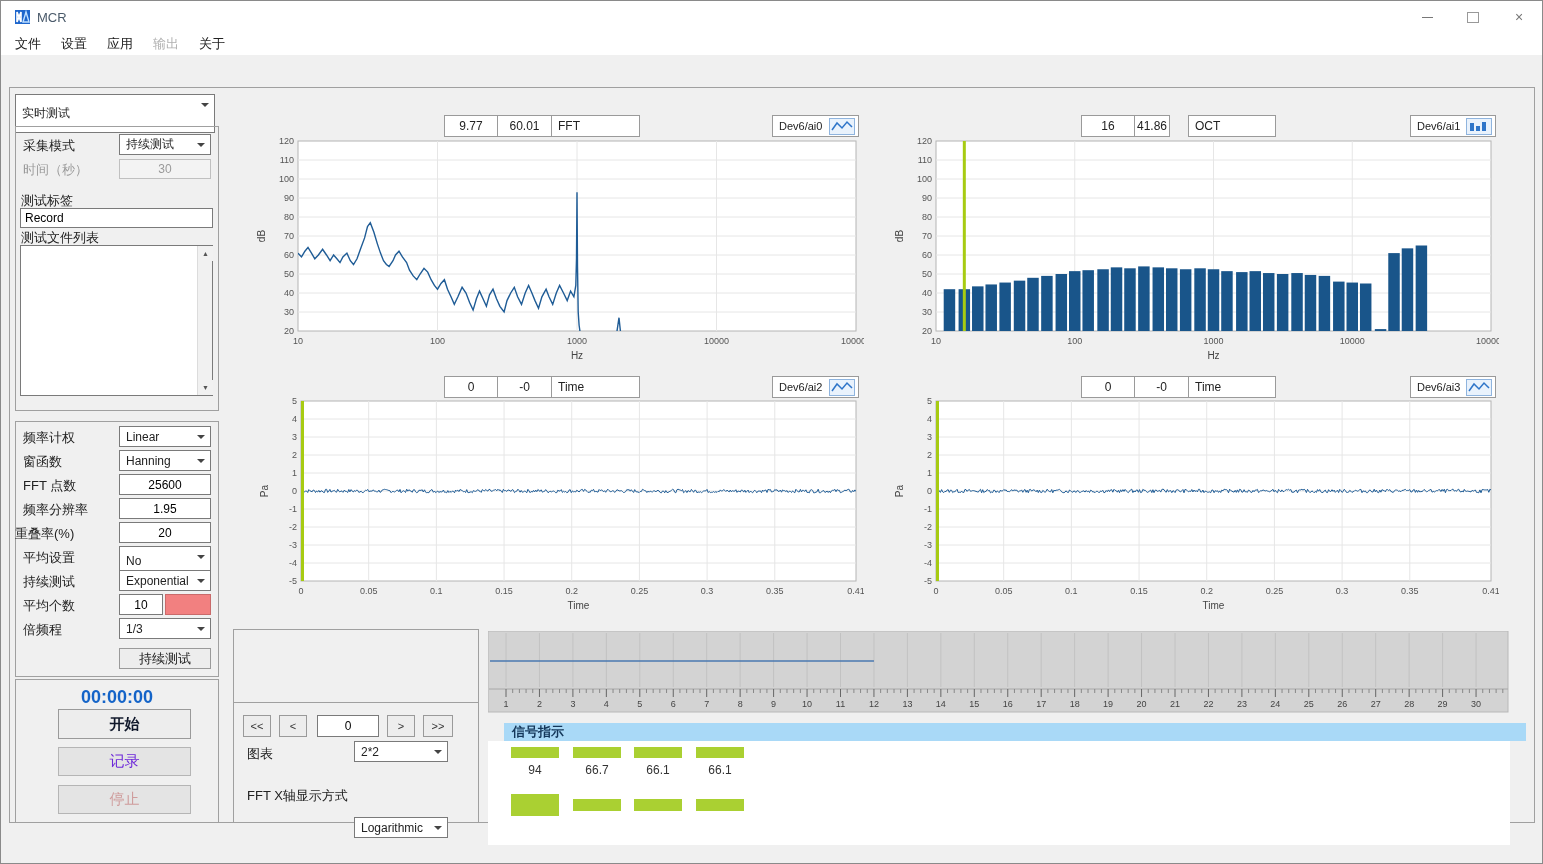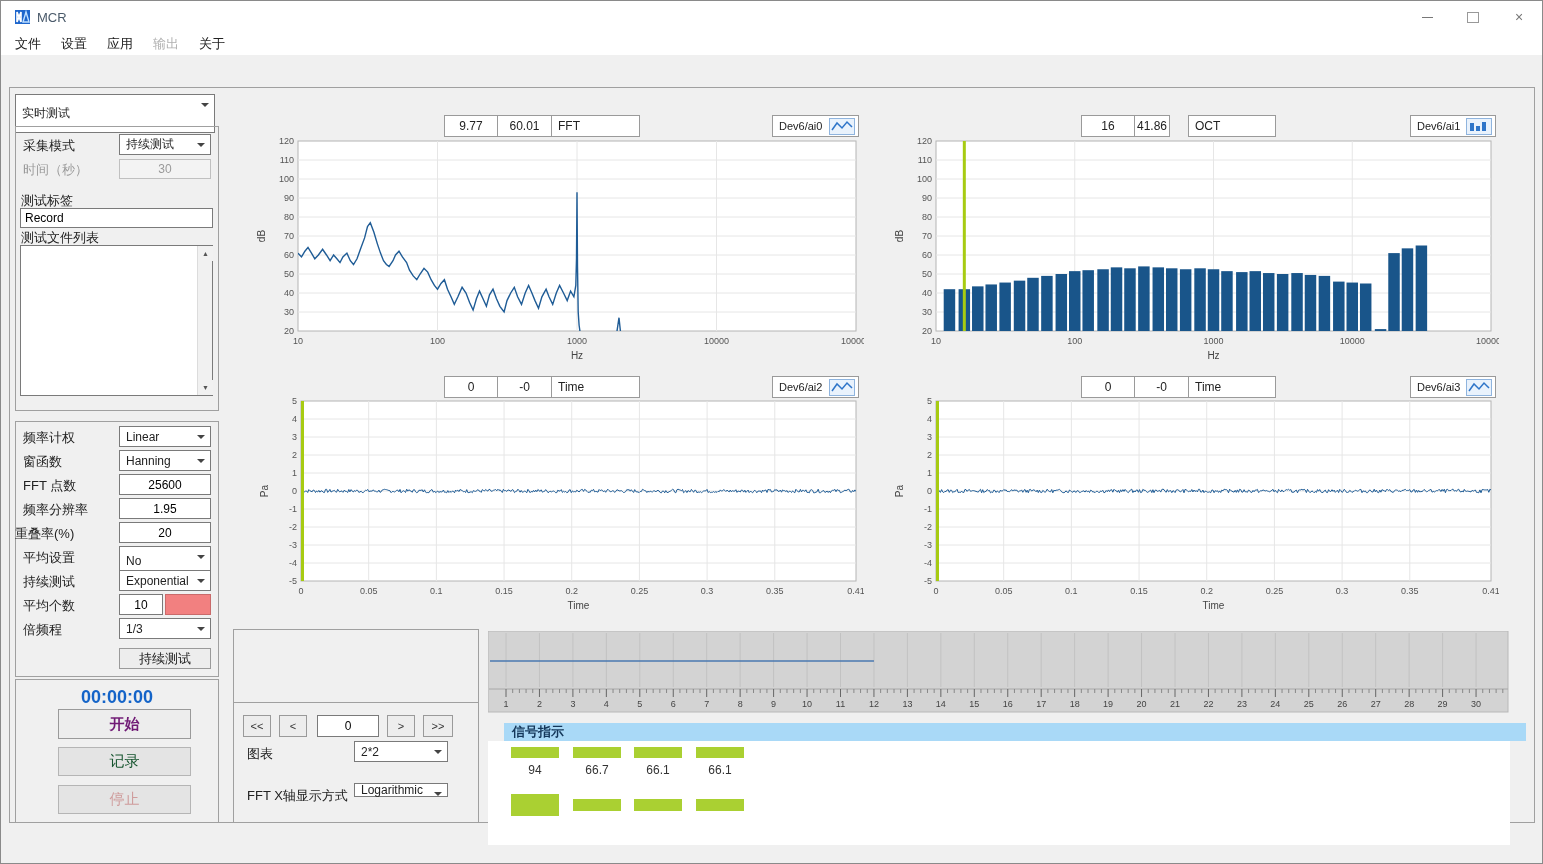--- a/index.html
+++ b/index.html
@@ -136,22 +136,22 @@
       <div class="abs" style="left: 150px; top: 173px; width: 46px; height: 21px; background: rgb(242, 128, 128); border: 1px solid rgb(201, 106, 106); box-sizing: border-box;"></div>
       <span class="lbl" style="left: 8px; top: 200px;">倍频程</span>
       <div class="combo" style="left: 104px; top: 197px; width: 92px; height: 21px;">
         <span>1/3</span>
       </div>
     </div>
   <div class="btn" id="restart-btn" style="left:118px;top:647px;width:92px;height:21px">持续测试</div>
 
   <div class="groupbox" style="left:14px;top:678px;width:204px;height:144px"></div>
   <div class="lbl" id="timer-text" style="left: 14px; top: 686px; width: 204px; text-align: center; font-weight: bold; font-size: 18px; color: rgb(20, 100, 200);">00:00:00</div>
-  <div class="btn big" id="start-btn" style="left: 57px; top: 708px; width: 133px; height: 30px; font-weight: bold; color: #701a75;">开始</div>
-  <div class="btn big disabled" id="record-btn" style="left: 57px; top: 746px; width: 133px; height: 29px; color: #14532d;">记录</div>
+  <div class="btn big" id="start-btn" style="left: 57px; top: 708px; width: 133px; height: 30px; font-weight: bold; color: #0f172a;">开始</div>
+  <div class="btn big disabled" id="record-btn" style="left: 57px; top: 746px; width: 133px; height: 29px; color: #6d28d9;">记录</div>
   <div class="btn big disabled" id="stop-btn" style="left: 57px; top: 784px; width: 133px; height: 29px; color: rgb(207, 156, 156);">停止</div>
 
   <div class="hbox" style="left:443px;top:114px;width:54px">9.77</div>
   <div class="hbox" style="left:496px;top:114px;width:55px">60.01</div>
   <div class="hbox left" style="left:550px;top:114px;width:89px">FFT</div>
   <div class="devbox" style="left:771px;top:114px;width:87px">
     <span>Dev6/ai0</span>
     <svg class="mini-icon" viewBox="0 0 24 15">
         <polyline points="2,11 7,4 12,9 17,3 22,8" fill="none" stroke="#2e75c9" stroke-width="1.5"></polyline>
       </svg>
@@ -427,21 +427,21 @@
   <div class="btn navbtn" style="left:242px;top:714px;width:28px;height:22px">&lt;&lt;</div>
   <div class="btn navbtn" style="left:278px;top:714px;width:28px;height:22px">&lt;</div>
   <input class="tinput center" style="left: 316px; top: 714px; width: 62px; height: 22px;" value="0">
   <div class="btn navbtn" style="left:386px;top:714px;width:28px;height:22px">&gt;</div>
   <div class="btn navbtn" style="left:422px;top:714px;width:30px;height:22px">&gt;&gt;</div>
   <span class="lbl" style="left:246px;top:744px">图表</span>
   <div class="combo" style="left:353px;top:740px;width:94px;height:21px">
     <span>2*2</span>
   </div>
   <span class="lbl" style="left:246px;top:786px">FFT X轴显示方式</span>
-  <div class="combo" style="left:353px;top:782px;width:94px;height:14px">
+  <div class="combo" style="left:353px;top:816px;width:94px;height:21px">
     <span>Logarithmic</span>
   </div>
 
   <svg class="abs" id="timeline" style="left:487px;top:630px" width="1021" height="82">
       <rect x="0" y="0" width="1020" height="81" fill="#d3d3d3" stroke="#b8b8b8"></rect>
       <g>
         <line x1="18" y1="2" x2="18" y2="56" stroke="#c2c2c2"></line>
         <line x1="51.45" y1="2" x2="51.45" y2="56" stroke="#c2c2c2"></line>
         <line x1="84.9" y1="2" x2="84.9" y2="56" stroke="#c2c2c2"></line>
         <line x1="118.35000000000001" y1="2" x2="118.35000000000001" y2="56" stroke="#c2c2c2"></line>

